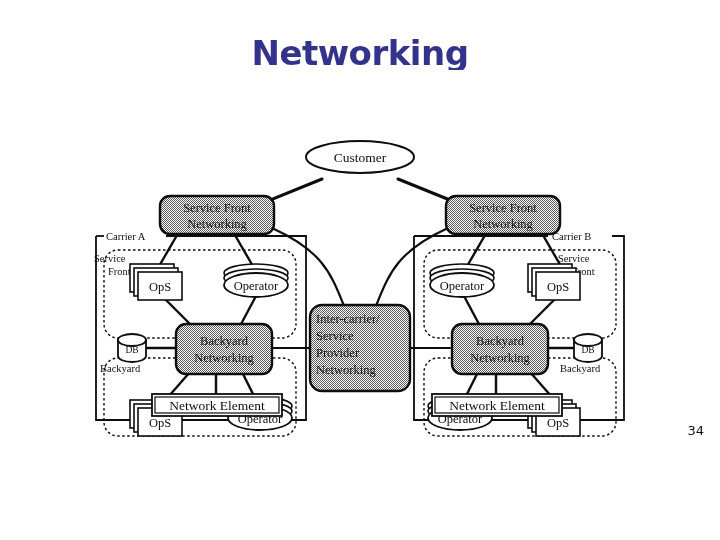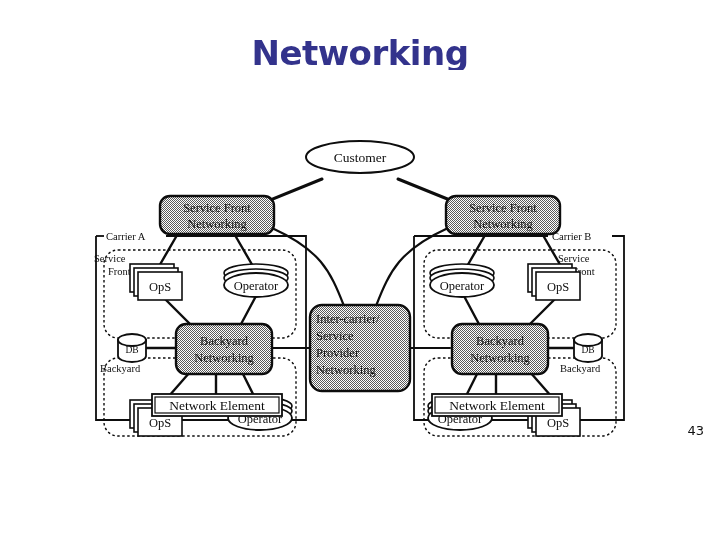--- a/index.html
+++ b/index.html
@@ -265,14 +265,14 @@
 
       <g>
         <rect x="432" y="294" width="130" height="22" fill="#ffffff" stroke="#0d0d0d" stroke-width="1.8"></rect>
         <rect x="435" y="297" width="124" height="16" fill="#ffffff" stroke="#0d0d0d" stroke-width="1.2"></rect>
         <text class="lbl lbl-big" x="497" y="310" text-anchor="middle">Network Element</text>
       </g>
 
     </svg>
   </div>
 
-  <div id="page-number">43</div>
+  <div id="page-number">34</div>
 </div>
 
 </body></html>

